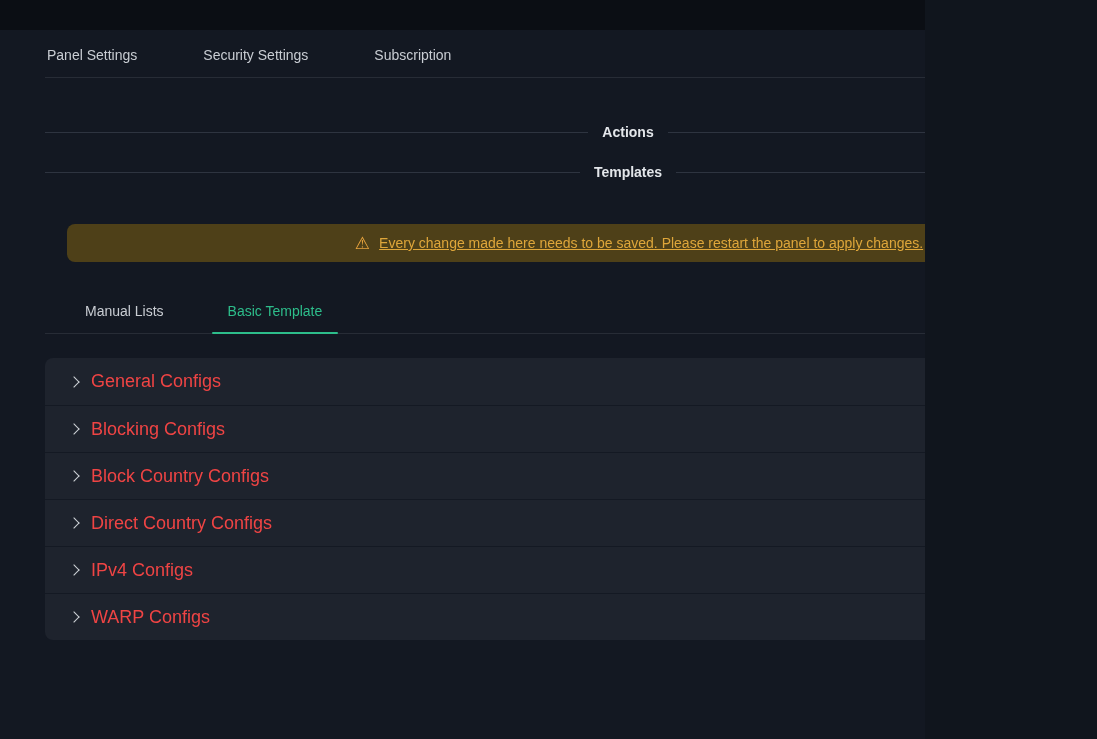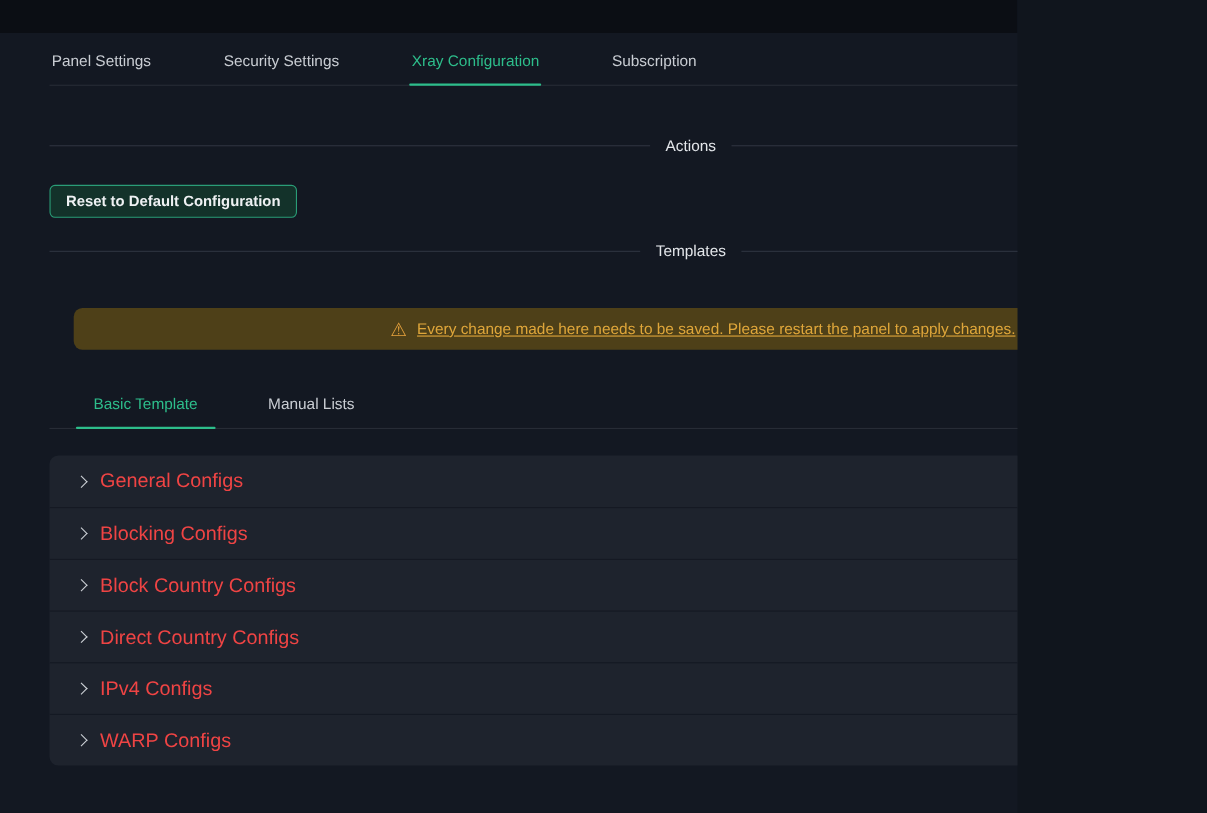--- a/index.html
+++ b/index.html
@@ -33,21 +33,21 @@
   }
   .template-tabs { margin-top: 30px; gap: 32px; padding-left: 24px; }
   .template-tabs .tab { padding: 10px 16px 13px 16px; }
 
   
   .divider { display: flex; align-items: center; }
   .divider.actions-div { margin-top: 44px; }
   .divider.templates-div { margin-top: 20px; }
   .divider .line { flex: 1; height: 1px; background: #2e3440; }
   .divider-label {
-    padding: 0 14px; font-size: 14px; font-weight: normal;
+    padding: 0 14px; font-size: 14px; font-weight: bold;
     color: #e3e6ea; line-height: 20px; white-space: nowrap;
   }
 
   
   .reset-btn {
     margin-top: 26px;
     display: inline-block;
     background: #13322a;
     border: 1px solid #2a9d77;
     color: #eef1f3;
@@ -100,51 +100,49 @@
 
 <div class="page">
   <div class="topbar"></div>
 
   <div class="content">
 
     
     <div class="tabbar main-tabs">
       <div class="tab">Panel Settings</div>
       <div class="tab">Security Settings</div>
-      <div class="tab active">Xray Configuration</div>
       <div class="tab">Subscription</div>
     </div>
 
     
     <div class="divider actions-div">
       <span class="line"></span>
       <span class="divider-label">Actions</span>
       <span class="line"></span>
     </div>
 
     
-    <button class="reset-btn">Reset to Default Configuration</button>
 
     
     <div class="divider templates-div">
       <span class="line"></span>
       <span class="divider-label">Templates</span>
       <span class="line"></span>
     </div>
 
     
     <div class="alert">
       <span class="warn-icon">⚠</span>
       <span class="alert-text">Every change made here needs to be saved. Please restart the panel to apply changes.</span>
     </div>
 
     
     <div class="tabbar template-tabs">
+      <div class="tab">Manual Lists</div>
       <div class="tab active">Basic Template</div>
-      <div class="tab">Manual Lists</div>
     </div>
 
     
     <div class="accordion">
       <div class="acc-row">
         <span class="chevron-icon"></span>
         <span class="acc-label">General Configs</span>
       </div>
       <div class="acc-row">
         <span class="chevron-icon"></span>

